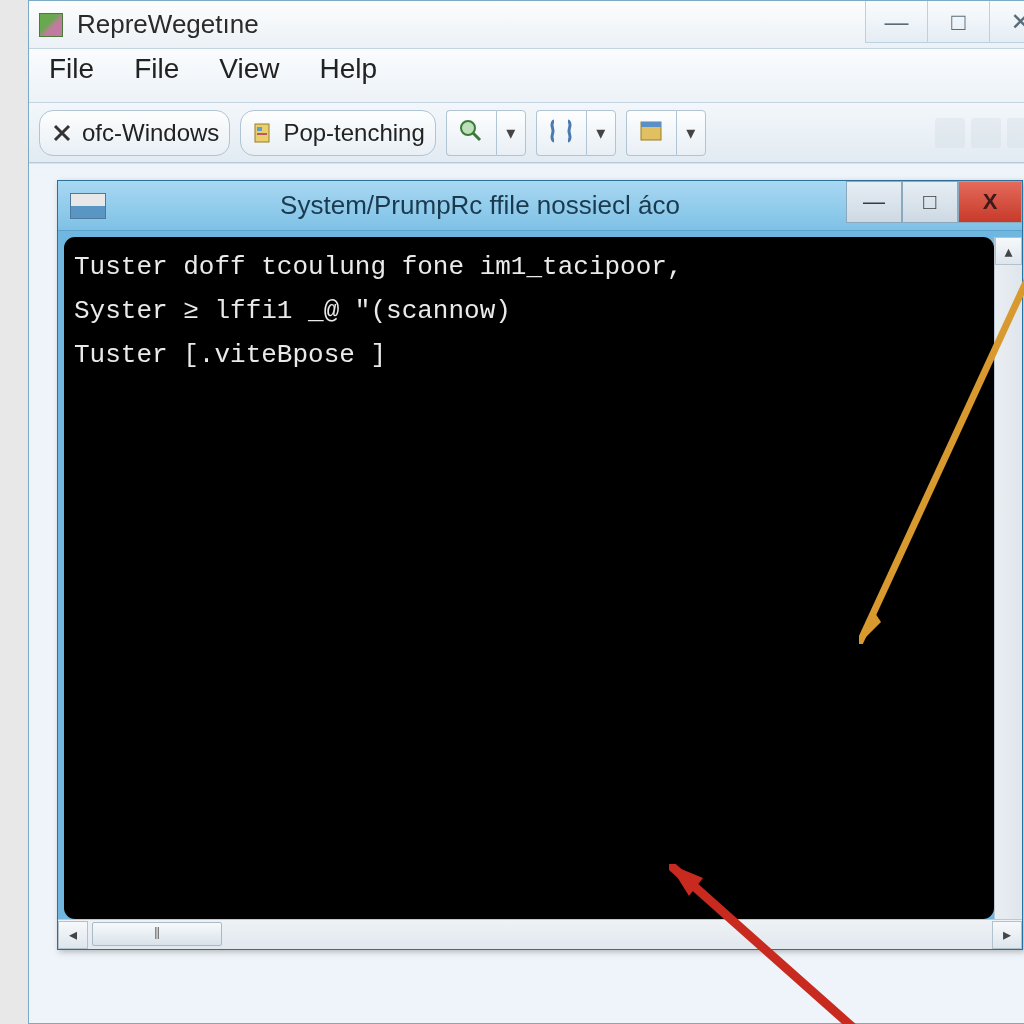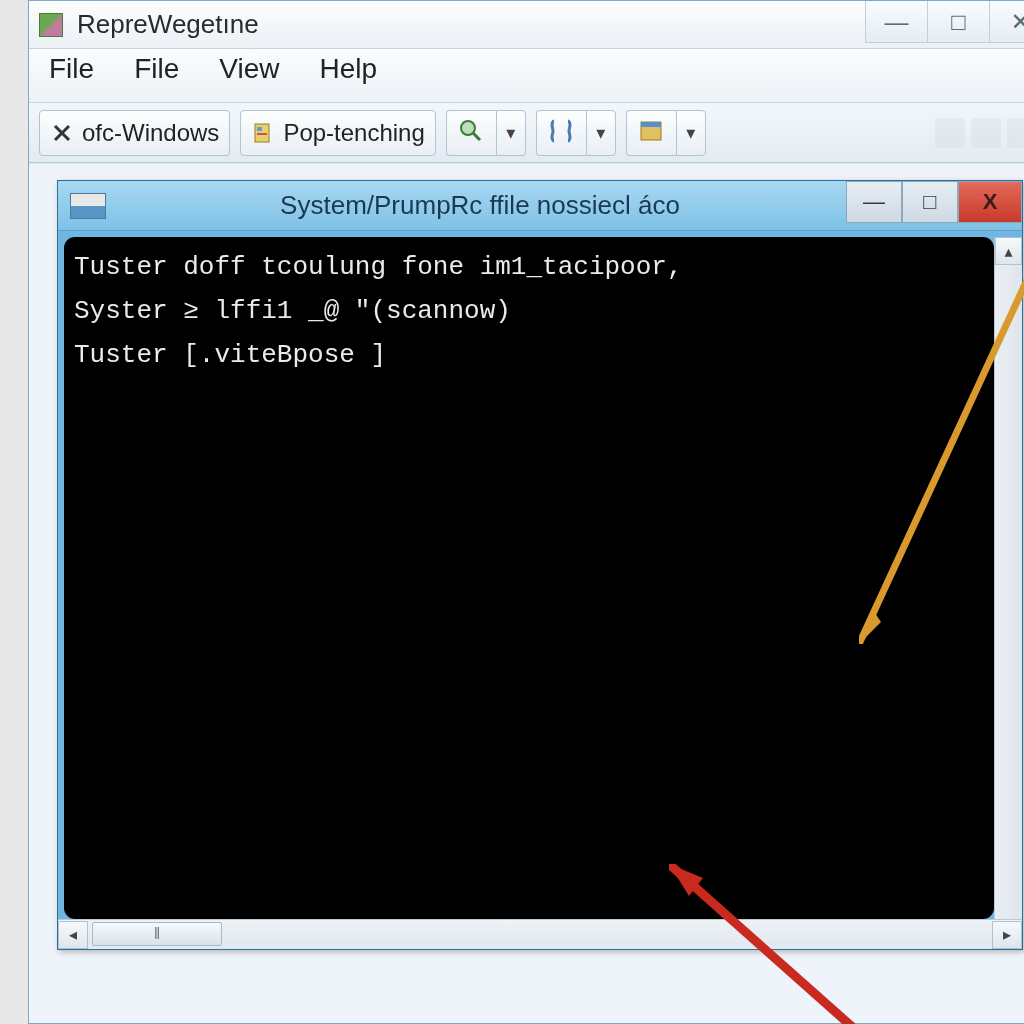--- a/index.html
+++ b/index.html
@@ -67,21 +67,21 @@
     background: linear-gradient(#f3f7fb, #e2ebf2);
     border-bottom: 1px solid #b8cad9;
     display: flex; align-items: center;
     padding: 0 10px;
     gap: 10px;
   }
   .tool-btn {
     height: 46px;
     background: linear-gradient(#fdfefe, #e8eff5);
     border: 1px solid #b0c4d4;
-    border-radius: 4px;
+    border-radius: 14px;
     display: flex; align-items: center;
     padding: 0 10px; gap: 8px;
     cursor: pointer;
     font-size: 24px; color: #222;
   }
   .tool-btn .tb-icon { width: 24px; height: 24px; display: flex; align-items: center; justify-content: center; }
   .tool-split {
     display: flex; align-items: center;
   }
   .tool-split .main {

